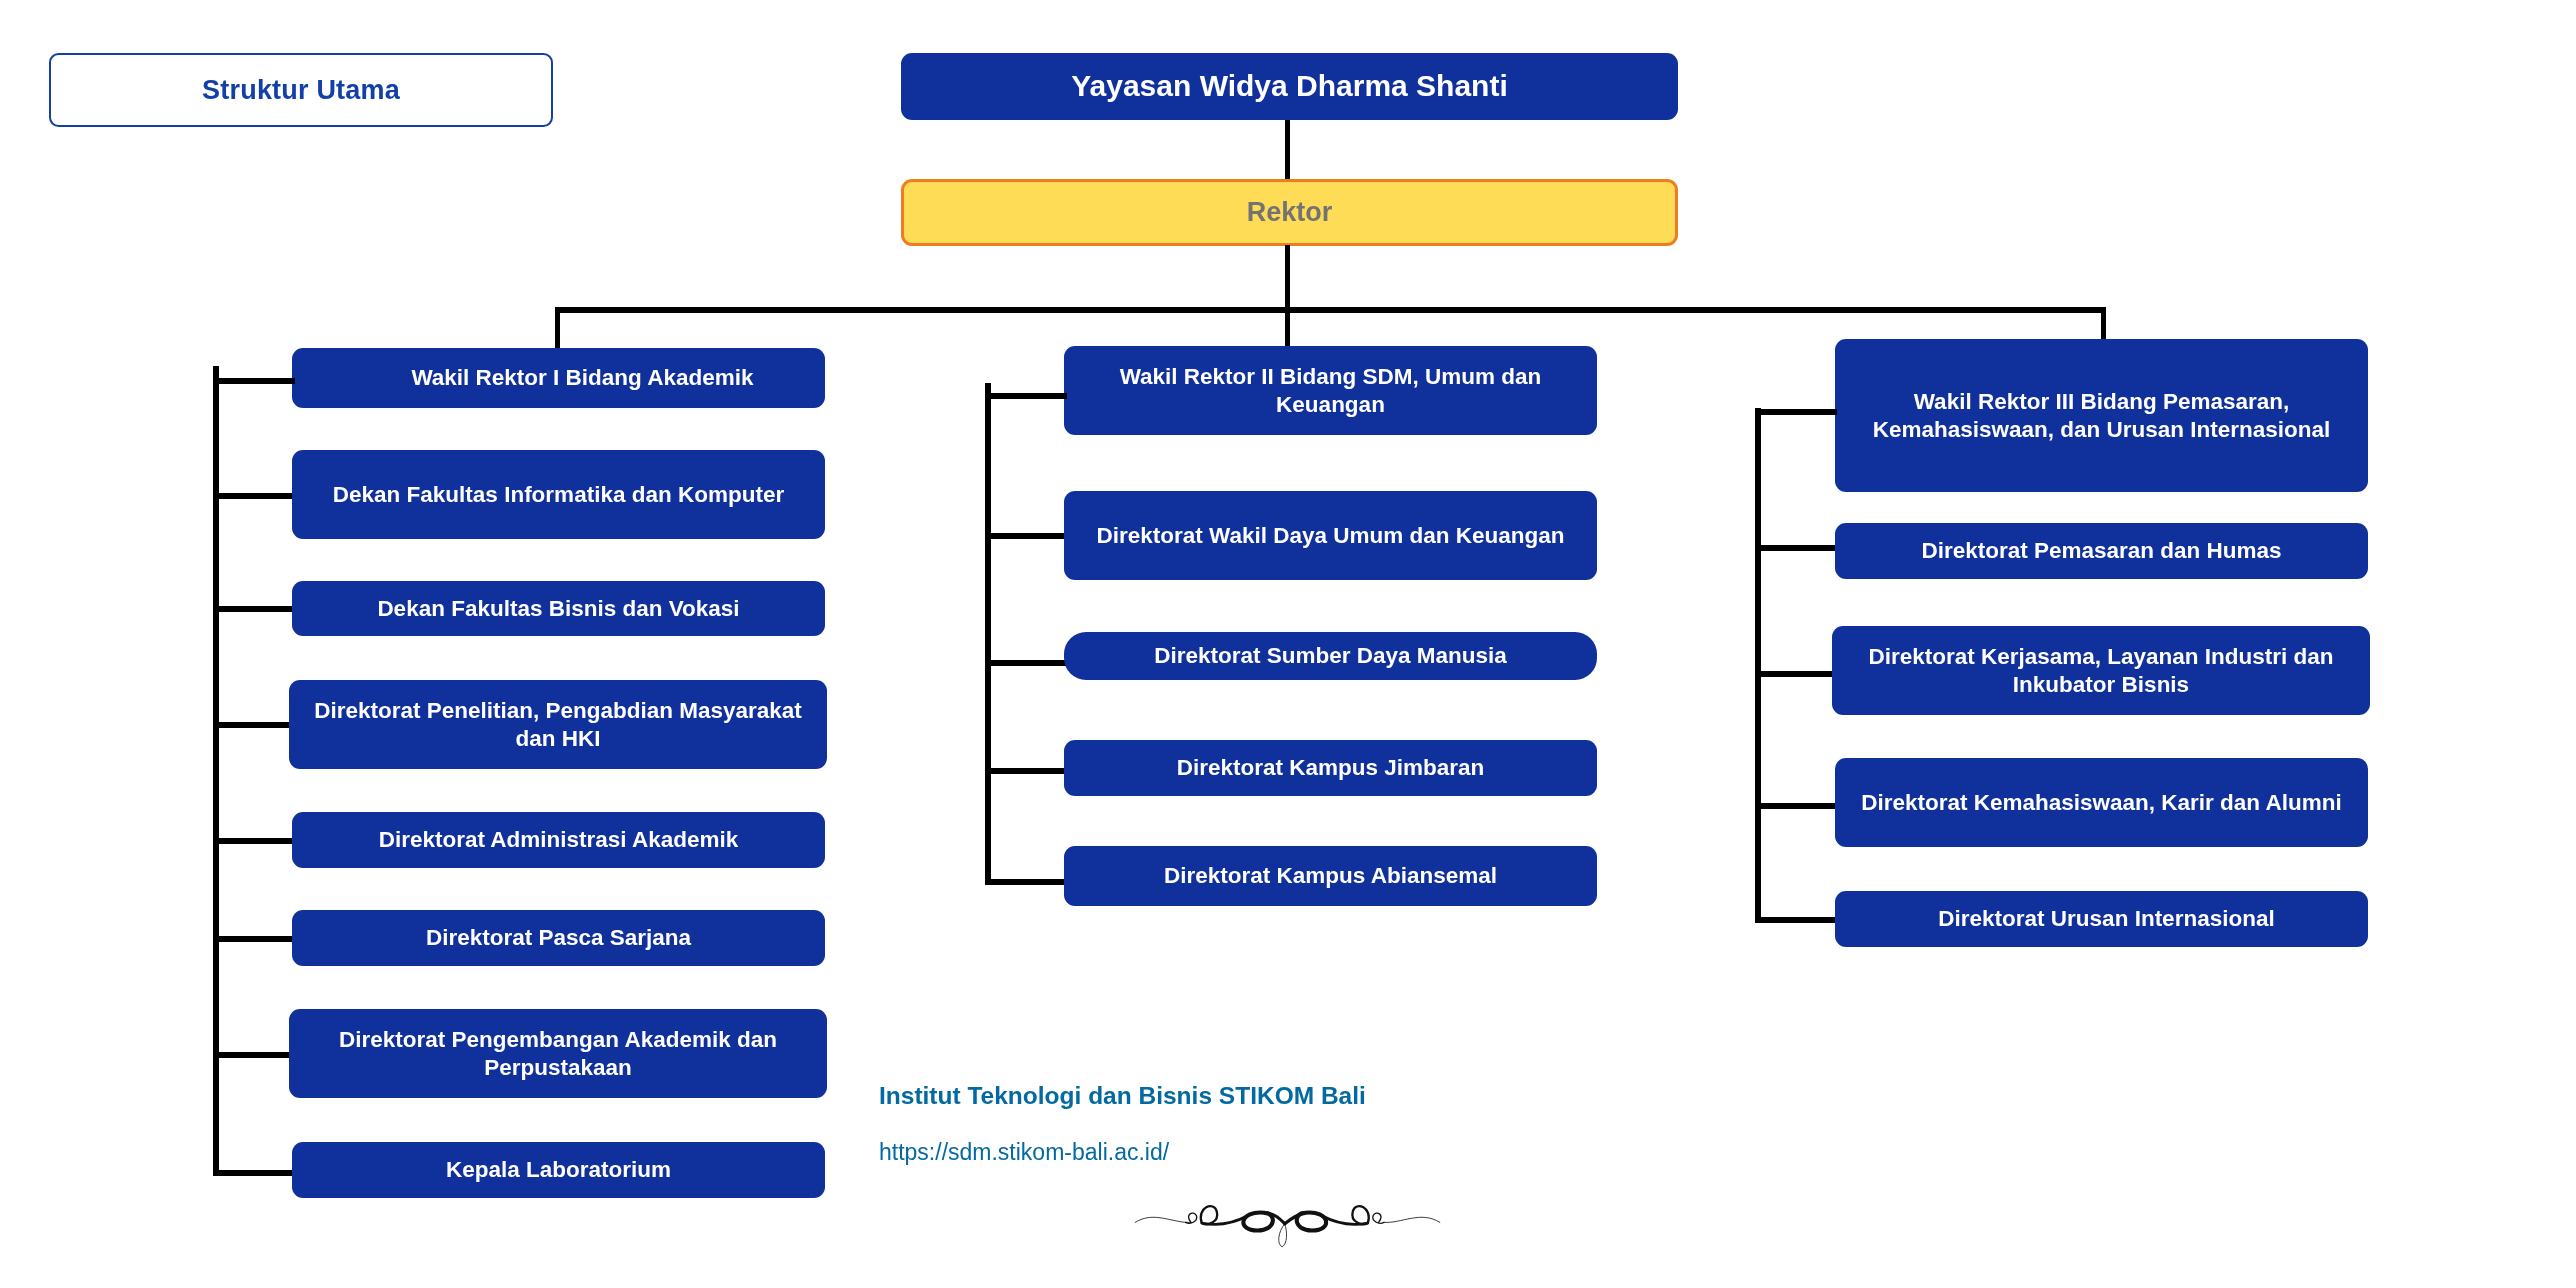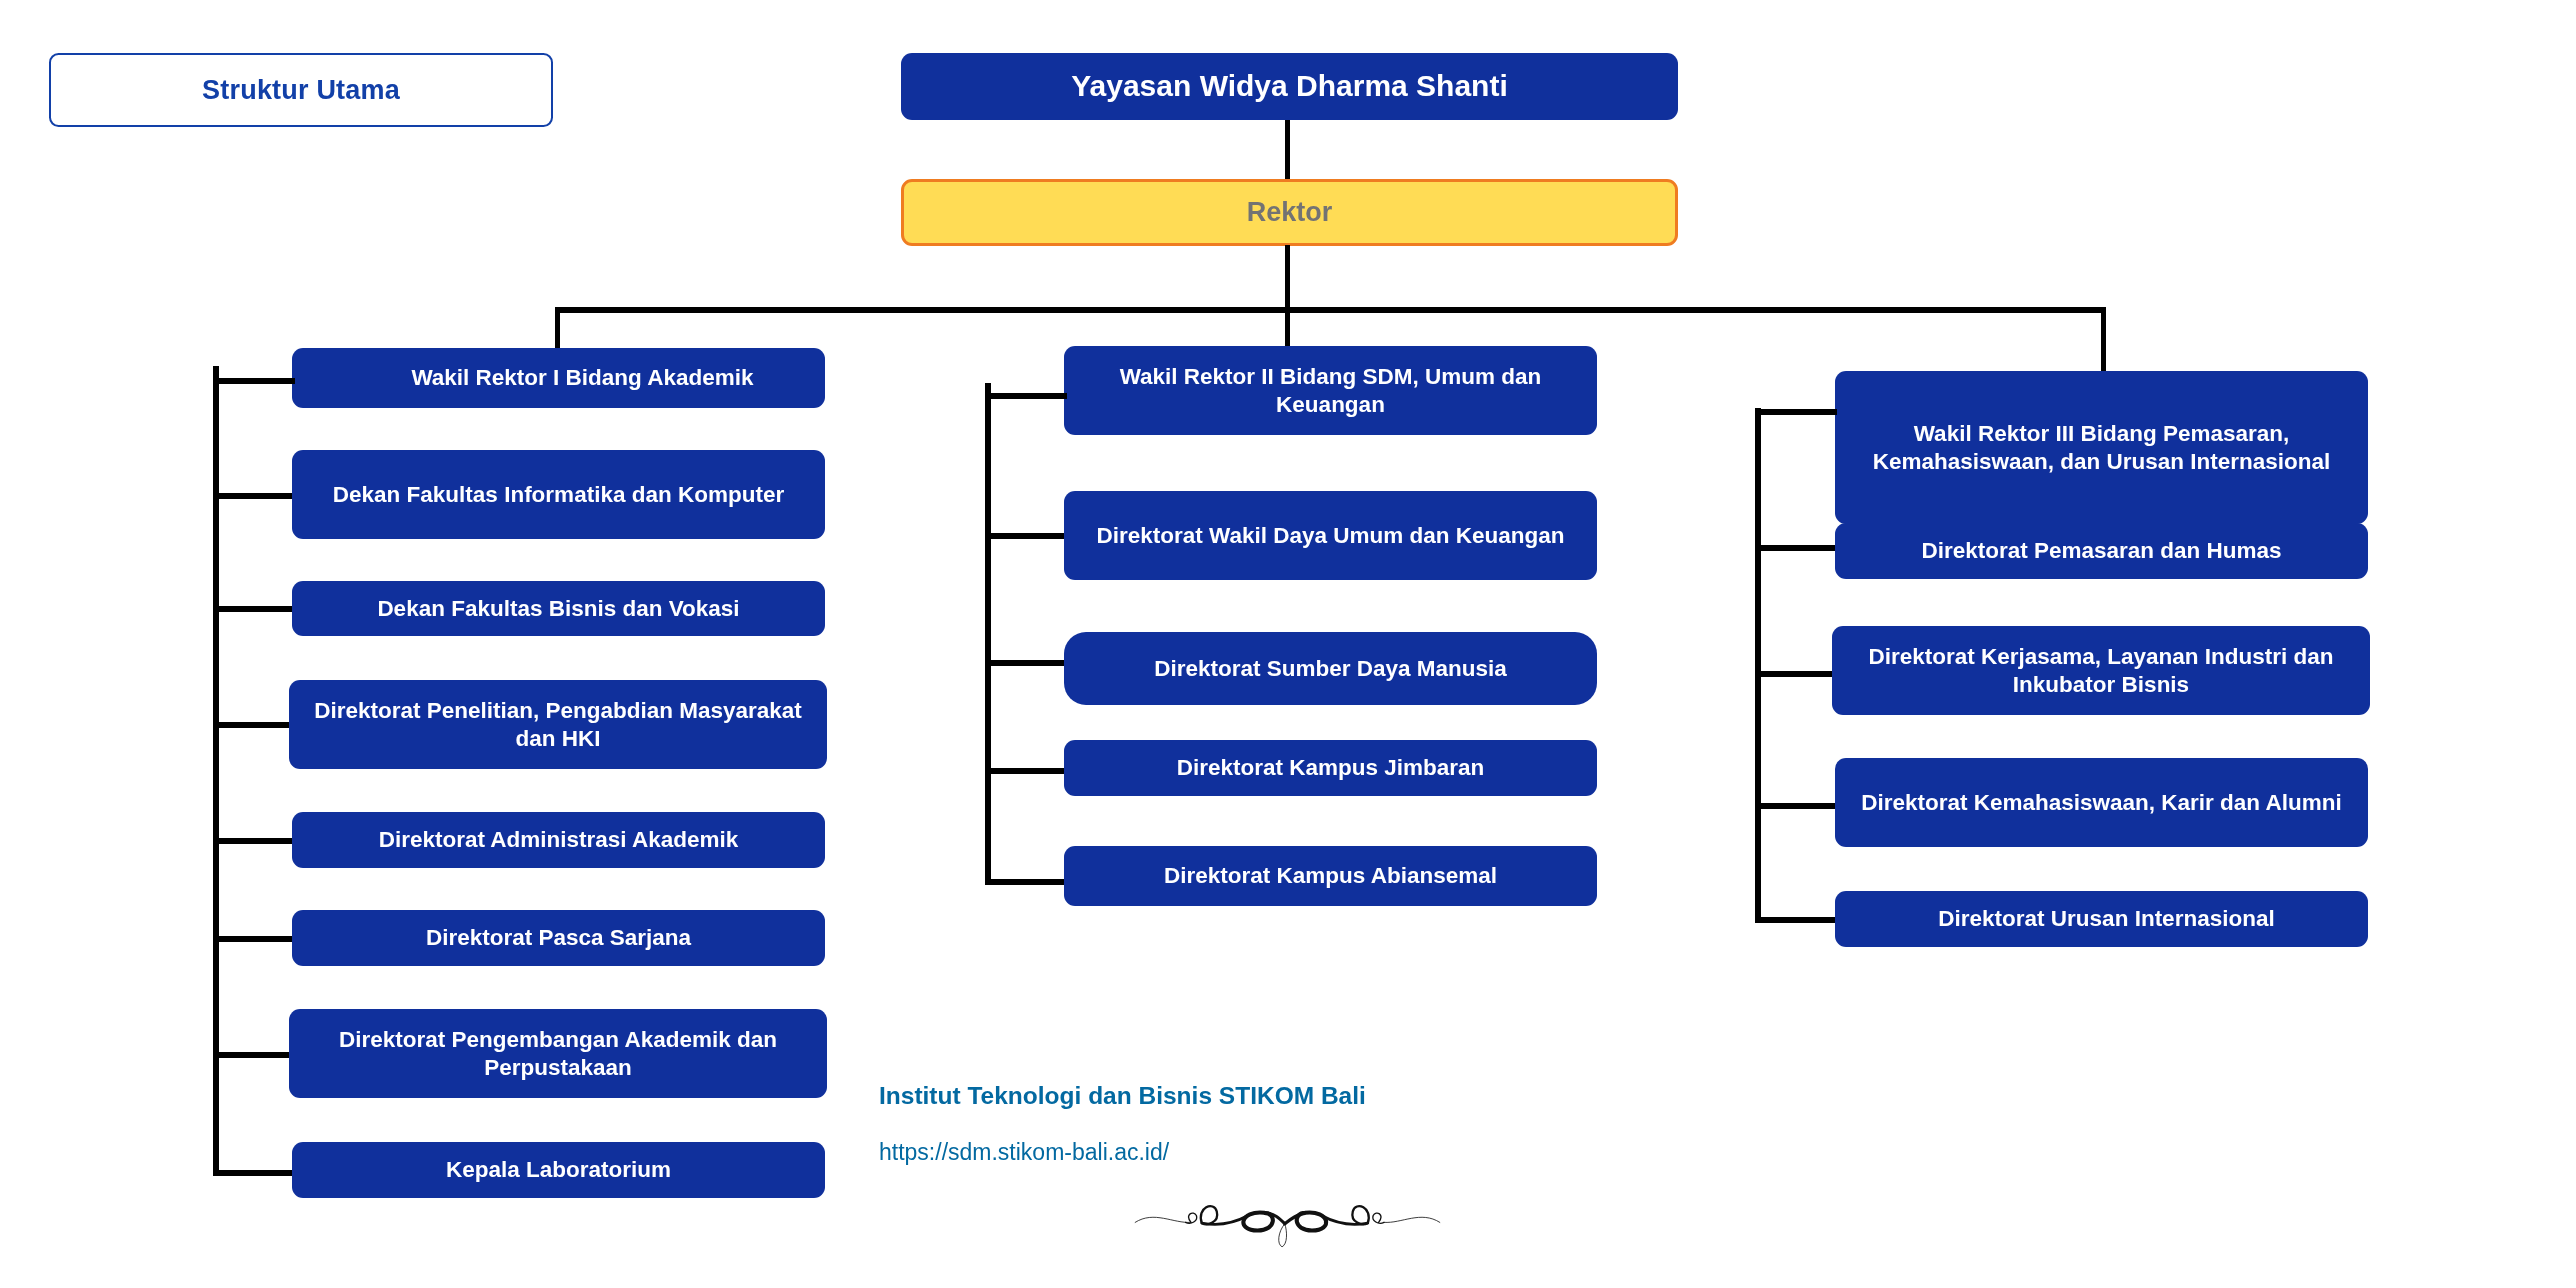--- a/index.html
+++ b/index.html
@@ -179,31 +179,31 @@
   <div class="ln" style="left:985px; top:383px; width:6.1px; height:502px;"></div>
   <div class="ln" style="left:985px; top:393px; width:82px; height:5.5px;"></div>
   <div class="ln" style="left:985px; top:533px; width:82px; height:5.5px;"></div>
   <div class="ln" style="left:985px; top:660px; width:82px; height:5.5px;"></div>
   <div class="ln" style="left:985px; top:768px; width:82px; height:5.5px;"></div>
   <div class="ln" style="left:985px; top:879px; width:82px; height:5.5px;"></div>
 
   <div class="node node-blue" style="left:1064px; top:491px; width:533px; height:89px;">
     <span class="node-label">Direktorat Wakil Daya Umum dan Keuangan</span>
   </div>
-  <div class="node node-blue" style="left:1064px; top:632px; width:533px; height:73px;border-radius:22px;">
+  <div class="node node-blue" style="left:1064px; top:632px; width:533px; height:48px;border-radius:22px;">
     <span class="node-label">Direktorat Sumber Daya Manusia</span>
   </div>
   <div class="node node-blue" style="left:1064px; top:740px; width:533px; height:56px;">
     <span class="node-label">Direktorat Kampus Jimbaran</span>
   </div>
   <div class="node node-blue" style="left:1064px; top:846px; width:533px; height:60px;">
     <span class="node-label">Direktorat Kampus Abiansemal</span>
   </div>
 
-  <div class="node node-blue" style="left:1835px; top:339px; width:533px; height:153px;margin-top:32px;">
+  <div class="node node-blue" style="left:1835px; top:339px; width:533px; height:153px;">
     <span class="node-label">Wakil Rektor III Bidang Pemasaran, Kemahasiswaan, dan Urusan Internasional</span>
   </div>
   <div class="ln" style="left:1755px; top:408px; width:6.1px; height:515px;"></div>
   <div class="ln" style="left:1755px; top:409px; width:82px; height:5.5px;"></div>
   <div class="ln" style="left:1755px; top:545px; width:82px; height:5.5px;"></div>
   <div class="ln" style="left:1755px; top:671px; width:82px; height:5.5px;"></div>
   <div class="ln" style="left:1755px; top:803px; width:82px; height:5.5px;"></div>
   <div class="ln" style="left:1755px; top:917px; width:82px; height:5.5px;"></div>
 
   <div class="node node-blue" style="left:1835px; top:523px; width:533px; height:56px;">

